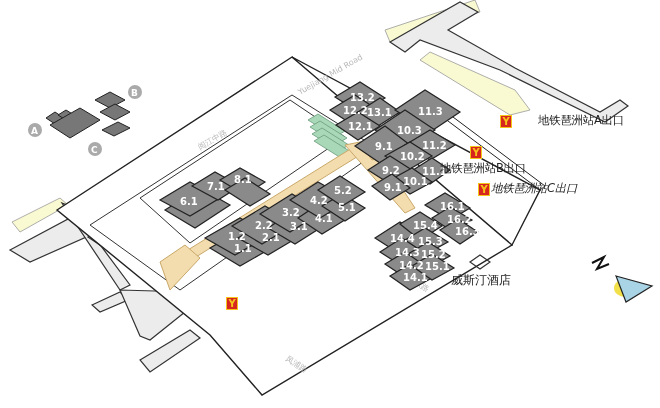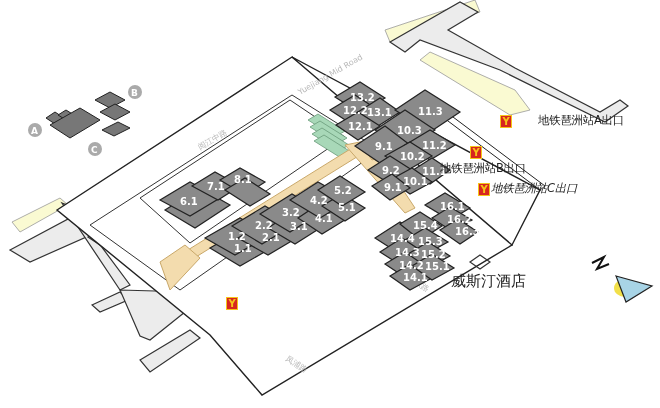--- a/index.html
+++ b/index.html
@@ -1,21 +1,21 @@
 <!DOCTYPE html>
 <html><head>
   <meta charset="utf-8">
   <style>
     html, body { margin: 0; padding: 0; background: #ffffff; }
     body { width: 660px; height: 408px; position: relative; overflow: hidden; font-family: "DejaVu Sans", sans-serif; }
     #map { position: absolute; left: 0; top: 0; width: 660px; height: 408px; }
     .hall-label { font-family: "DejaVu Sans", sans-serif; font-weight: bold; fill: #ffffff; font-size: 10px; }
     .exit-label { position: absolute; font-size: 11.5px; color: #222; white-space: nowrap; font-family: "DejaVu Sans", sans-serif; letter-spacing: -0.3px; }
     .metro-badge { position: absolute; width: 12px; height: 13px; background: #d7261e; border: 1px solid #f5c518; box-sizing: border-box; color: #f5c518; font-size: 10px; font-weight: bold; line-height: 11px; text-align: center; font-family: "DejaVu Sans", sans-serif; }
-    .hotel-label { position: absolute; font-size: 15px; color: #222; font-family: Liberation Sans, sans-serif; }
+    .hotel-label { position: absolute; font-size: 12px; color: #222; font-family: Liberation Sans, sans-serif; }
     .road-label { font-family: "DejaVu Sans", sans-serif; font-size: 8px; fill: #b8b8b8; }
     .zone-letter { font-family: "DejaVu Sans", sans-serif; font-size: 9px; font-weight: bold; fill: #ffffff; }
   </style>
 </head>
 <body>
 
 <div id="map">
   <svg width="660" height="408" viewBox="0 0 660 408" xmlns="http://www.w3.org/2000/svg">
 
     <g fill="#ececec" stroke="#333" stroke-width="1.2">

